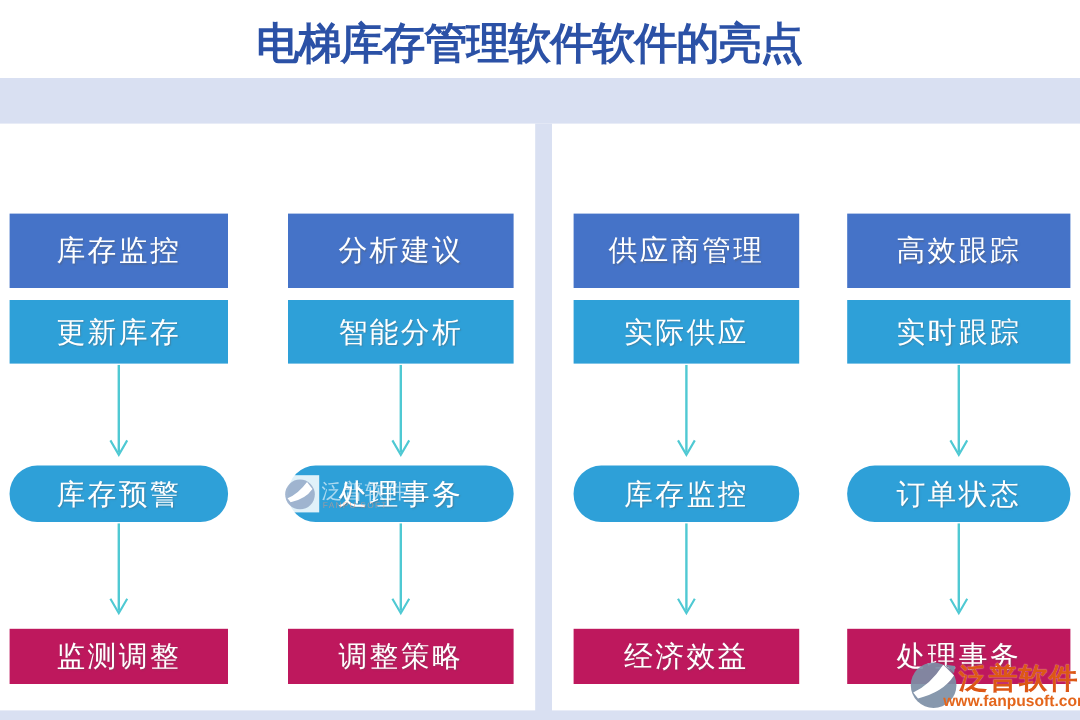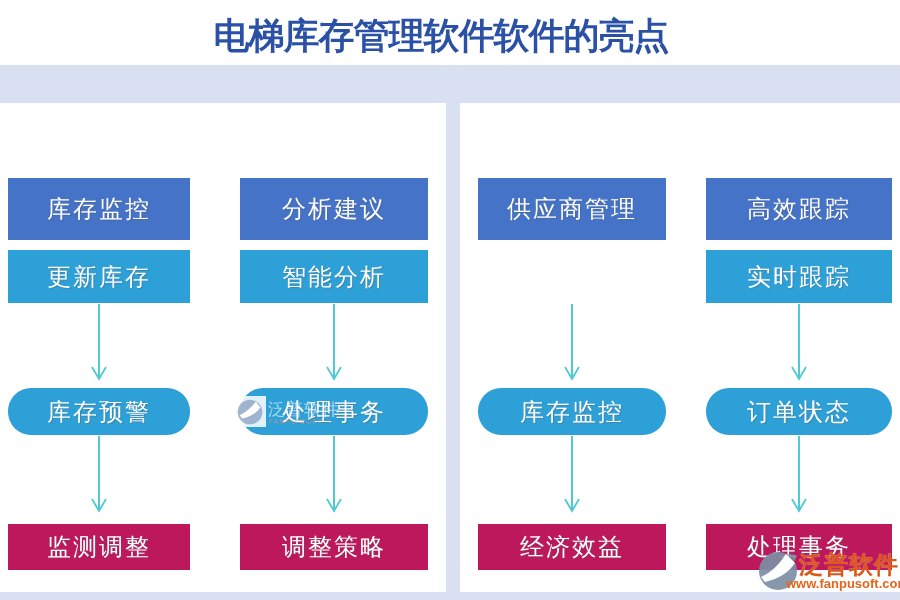--- a/index.html
+++ b/index.html
@@ -115,20 +115,21 @@
   <div class="box s3">处理事务</div>
   <svg class="arrow a2" viewBox="0 0 20 80" preserveAspectRatio="none">
     <line x1="10" y1="0" x2="10" y2="73" stroke="#4FC9D3" stroke-width="2"></line>
     <polyline points="3,63 10,75 17,63" fill="none" stroke="#4FC9D3" stroke-width="1.8"></polyline>
   </svg>
   <div class="box s4">调整策略</div>
 </div>
 
 <div class="column col-3">
   <div class="box header">供应商管理</div>
+  <div class="box s2">实际供应</div>
   <svg class="arrow a1" viewBox="0 0 20 80" preserveAspectRatio="none">
     <line x1="10" y1="0" x2="10" y2="73" stroke="#4FC9D3" stroke-width="2"></line>
     <polyline points="3,63 10,75 17,63" fill="none" stroke="#4FC9D3" stroke-width="1.8"></polyline>
   </svg>
   <div class="box s3">库存监控</div>
   <svg class="arrow a2" viewBox="0 0 20 80" preserveAspectRatio="none">
     <line x1="10" y1="0" x2="10" y2="73" stroke="#4FC9D3" stroke-width="2"></line>
     <polyline points="3,63 10,75 17,63" fill="none" stroke="#4FC9D3" stroke-width="1.8"></polyline>
   </svg>
   <div class="box s4">经济效益</div>

